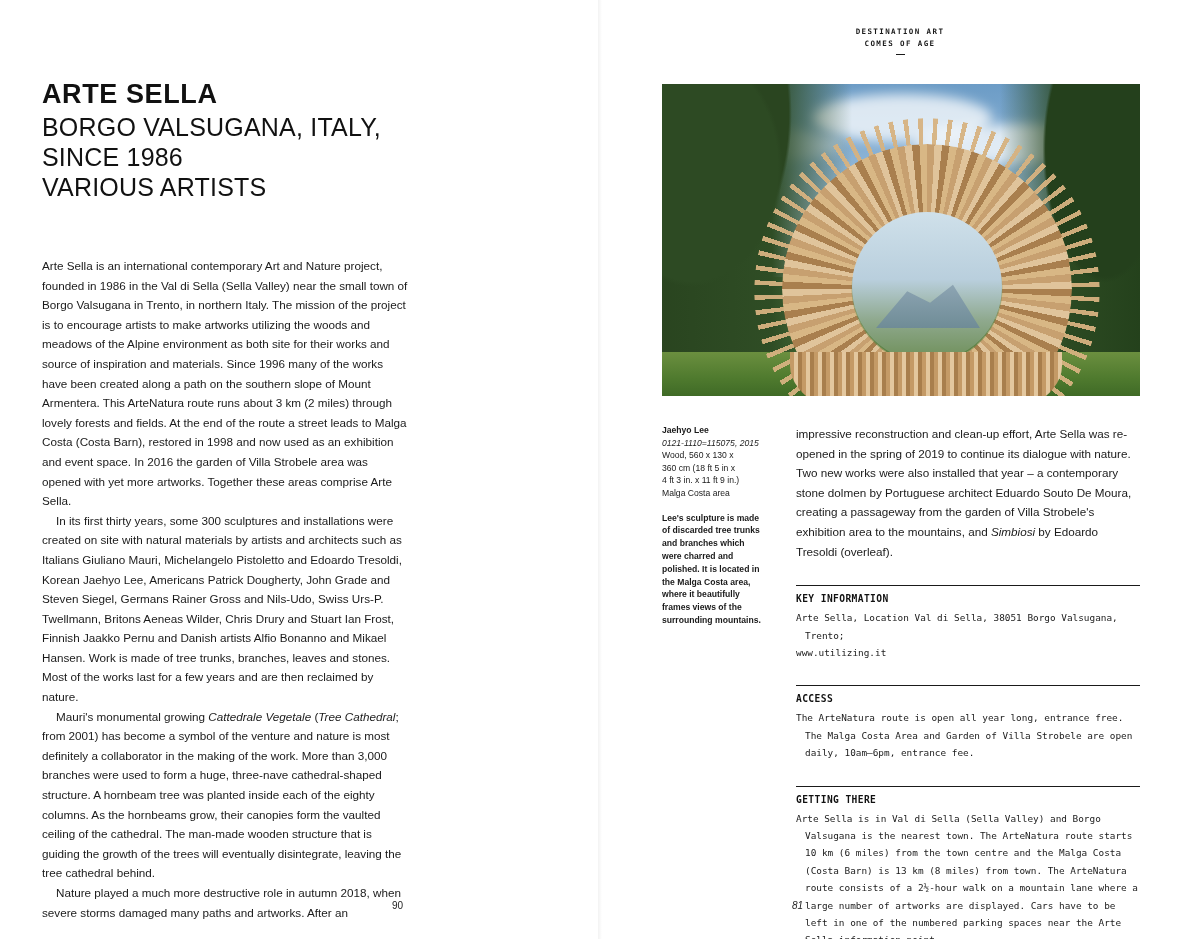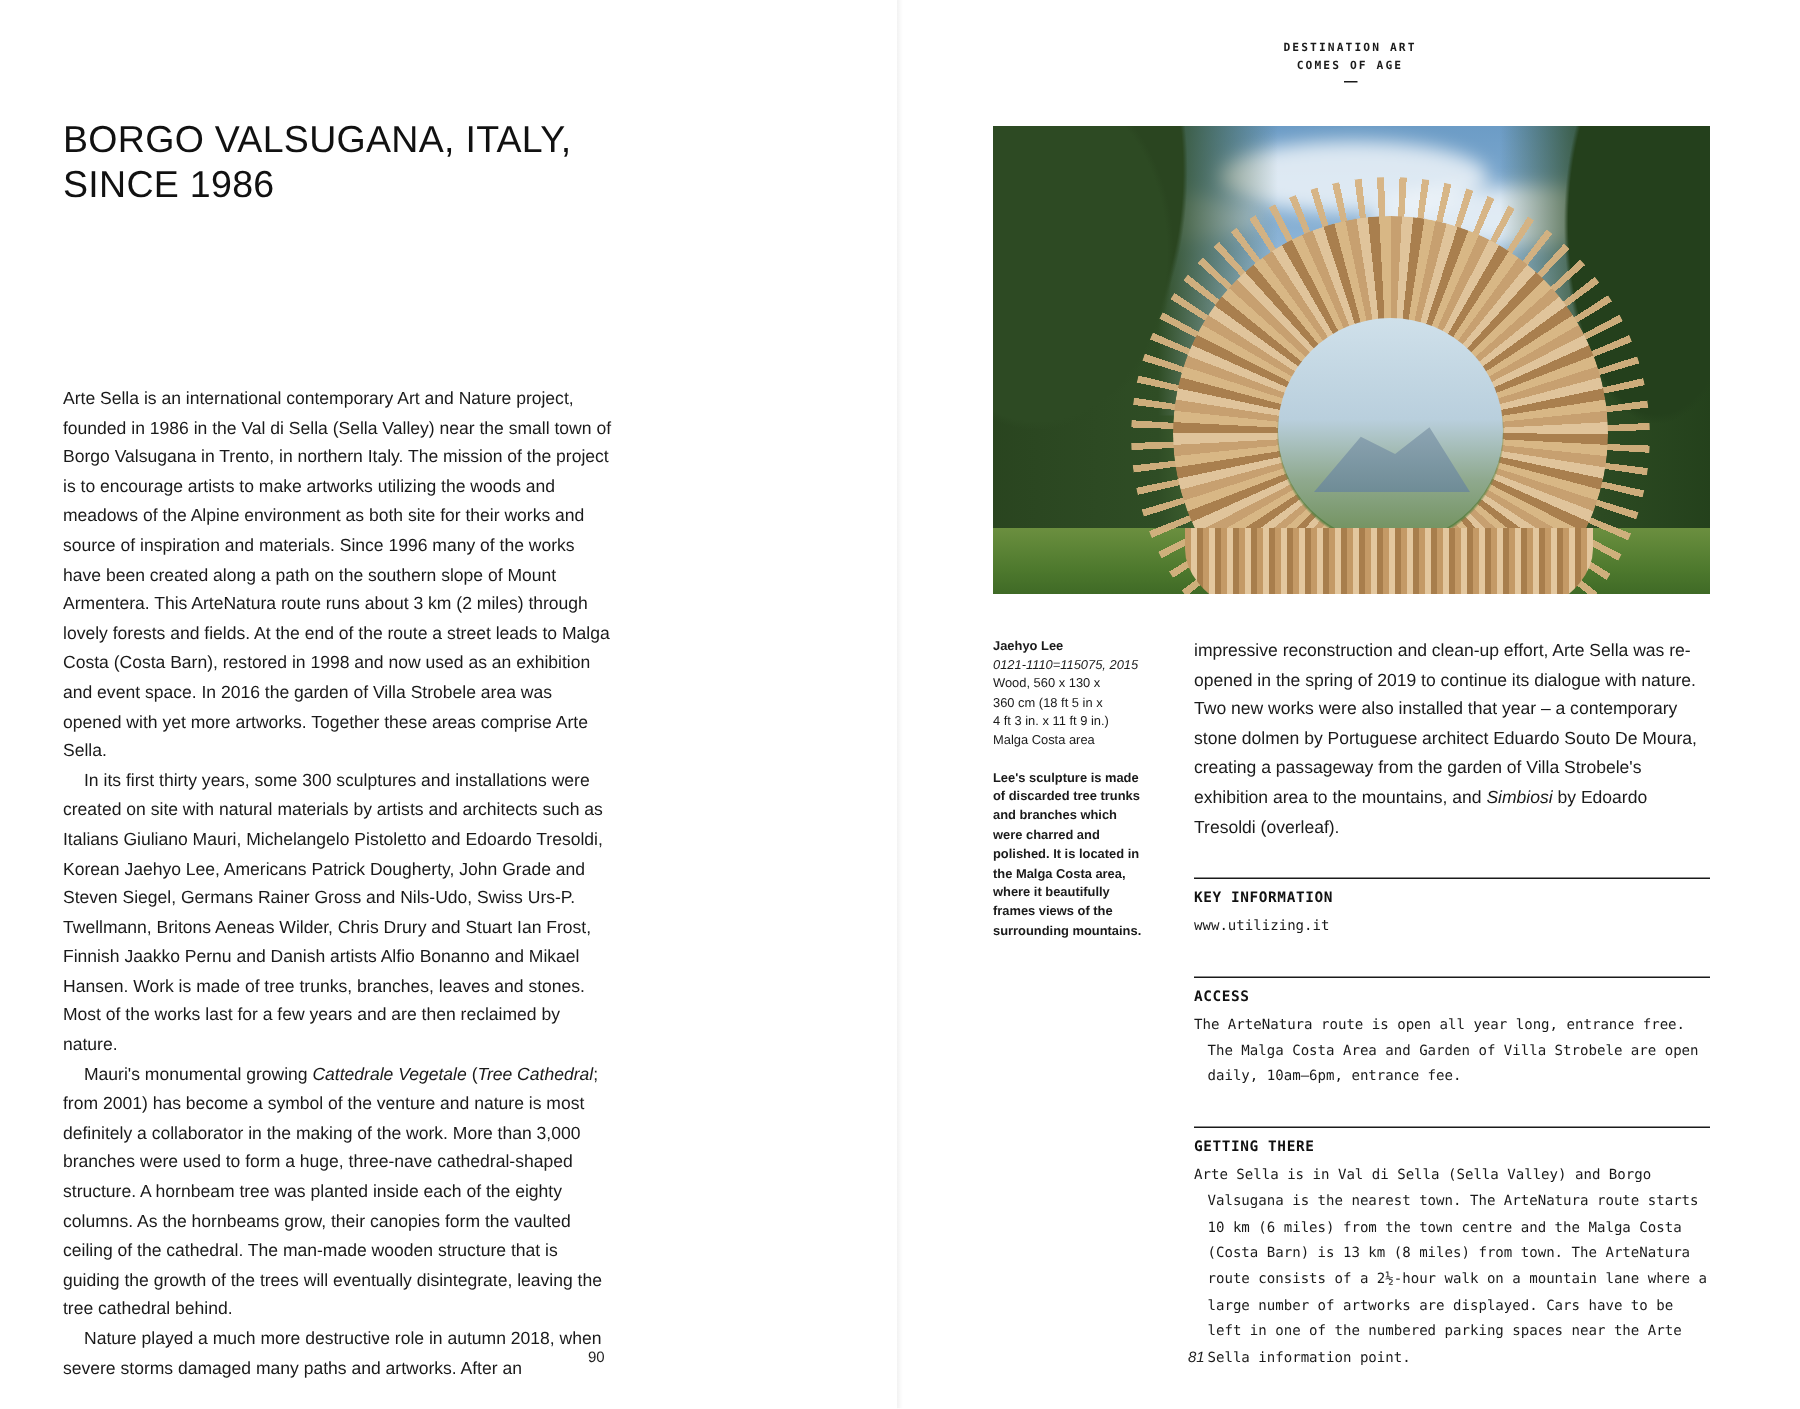--- a/index.html
+++ b/index.html
@@ -305,22 +305,24 @@
   }
 </style>
 </head>
 <body>
 
 <div class="spread">
 
   <div class="page page-left">
 
     <div class="title-block">
+      <h1 class="title-main">ARTE SELLA</h1>
       <h2 class="title-sub">BORGO VALSUGANA, ITALY,</h2>
       <h2 class="title-sub">SINCE 1986</h2>
+      <h2 class="title-sub">VARIOUS ARTISTS</h2>
     </div>
 
     <div class="body-col">
       <p>Arte Sella is an international contemporary Art and Nature project, founded in 1986 in the Val di Sella (Sella Valley) near the small town of Borgo Valsugana in Trento, in northern Italy. The mission of the project is to encourage artists to make artworks utilizing the woods and meadows of the Alpine environment as both site for their works and source of inspiration and materials. Since 1996 many of the works have been created along a path on the southern slope of Mount Armentera. This ArteNatura route runs about 3 km (2 miles) through lovely forests and fields. At the end of the route a street leads to Malga Costa (Costa Barn), restored in 1998 and now used as an exhibition and event space. In 2016 the garden of Villa Strobele area was opened with yet more artworks. Together these areas comprise Arte Sella.</p>
       <p>In its first thirty years, some 300 sculptures and installations were created on site with natural materials by artists and architects such as Italians Giuliano Mauri, Michelangelo Pistoletto and Edoardo Tresoldi, Korean Jaehyo Lee, Americans Patrick Dougherty, John Grade and Steven Siegel, Germans Rainer Gross and Nils-Udo, Swiss Urs-P. Twellmann, Britons Aeneas Wilder, Chris Drury and Stuart Ian Frost, Finnish Jaakko Pernu and Danish artists Alfio Bonanno and Mikael Hansen. Work is made of tree trunks, branches, leaves and stones. Most of the works last for a few years and are then reclaimed by nature.</p>
       <p>Mauri's monumental growing <i>Cattedrale Vegetale</i> (<i>Tree Cathedral</i>; from 2001) has become a symbol of the venture and nature is most definitely a collaborator in the making of the work. More than 3,000 branches were used to form a huge, three-nave cathedral-shaped structure. A hornbeam tree was planted inside each of the eighty columns. As the hornbeams grow, their canopies form the vaulted ceiling of the cathedral. The man-made wooden structure that is guiding the growth of the trees will eventually disintegrate, leaving the tree cathedral behind.</p>
       <p>Nature played a much more destructive role in autumn 2018, when severe storms damaged many paths and artworks. After an</p>
     </div>
 
     <div class="folio folio-left">90</div>
@@ -360,20 +362,21 @@
       <p class="cap-line">Malga Costa area</p>
       <p class="cap-bold">Lee's sculpture is made of discarded tree trunks and branches which were charred and polished. It is located in the Malga Costa area, where it beautifully frames views of the surrounding mountains.</p>
     </div>
 
     <div class="right-col">
       <p class="intro">impressive reconstruction and clean-up effort, Arte Sella was re-opened in the spring of 2019 to continue its dialogue with nature. Two new works were also installed that year – a contemporary stone dolmen by Portuguese architect Eduardo Souto De Moura, creating a passageway from the garden of Villa Strobele's exhibition area to the mountains, and <i>Simbiosi</i> by Edoardo Tresoldi (overleaf).</p>
 
       <div class="info-block key">
         <div class="hr"></div>
         <h3>KEY INFORMATION</h3>
+        <p class="hang">Arte Sella, Location Val di Sella, 38051 Borgo Valsugana, Trento;</p>
         <p class="hang">www.utilizing.it</p>
       </div>
 
       <div class="info-block access">
         <div class="hr"></div>
         <h3>ACCESS</h3>
         <p>The ArteNatura route is open all year long, entrance free. The Malga Costa Area and Garden of Villa Strobele are open daily, 10am–6pm, entrance fee.</p>
       </div>
 
       <div class="info-block getting">

